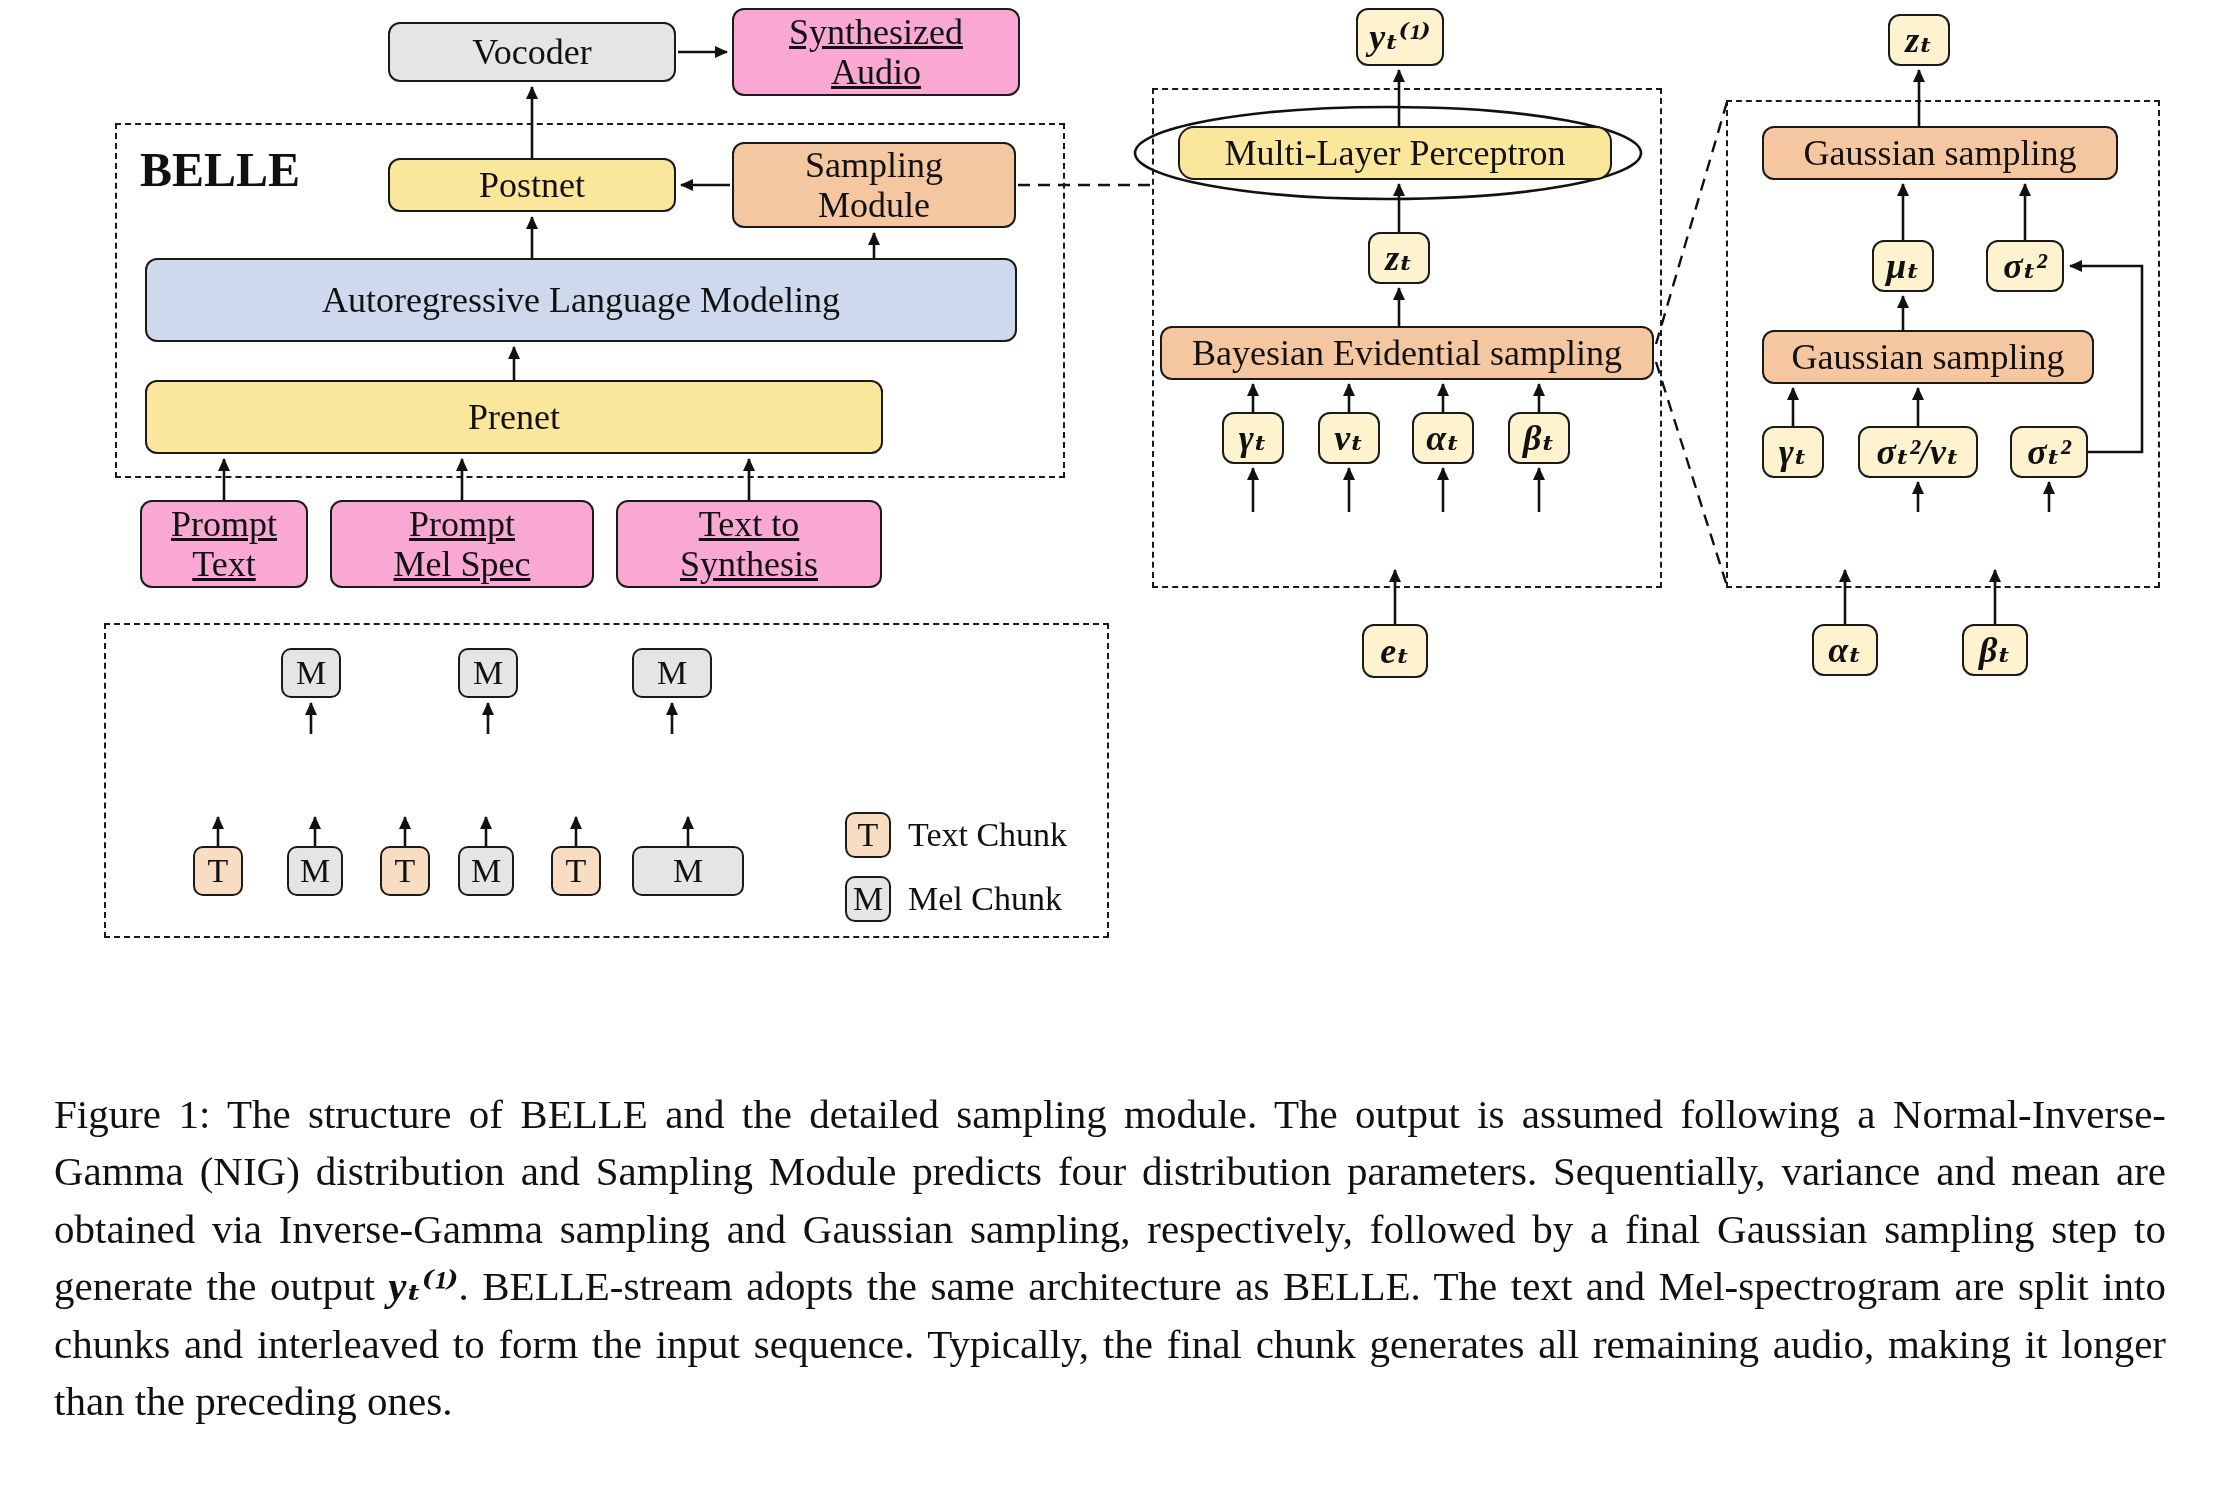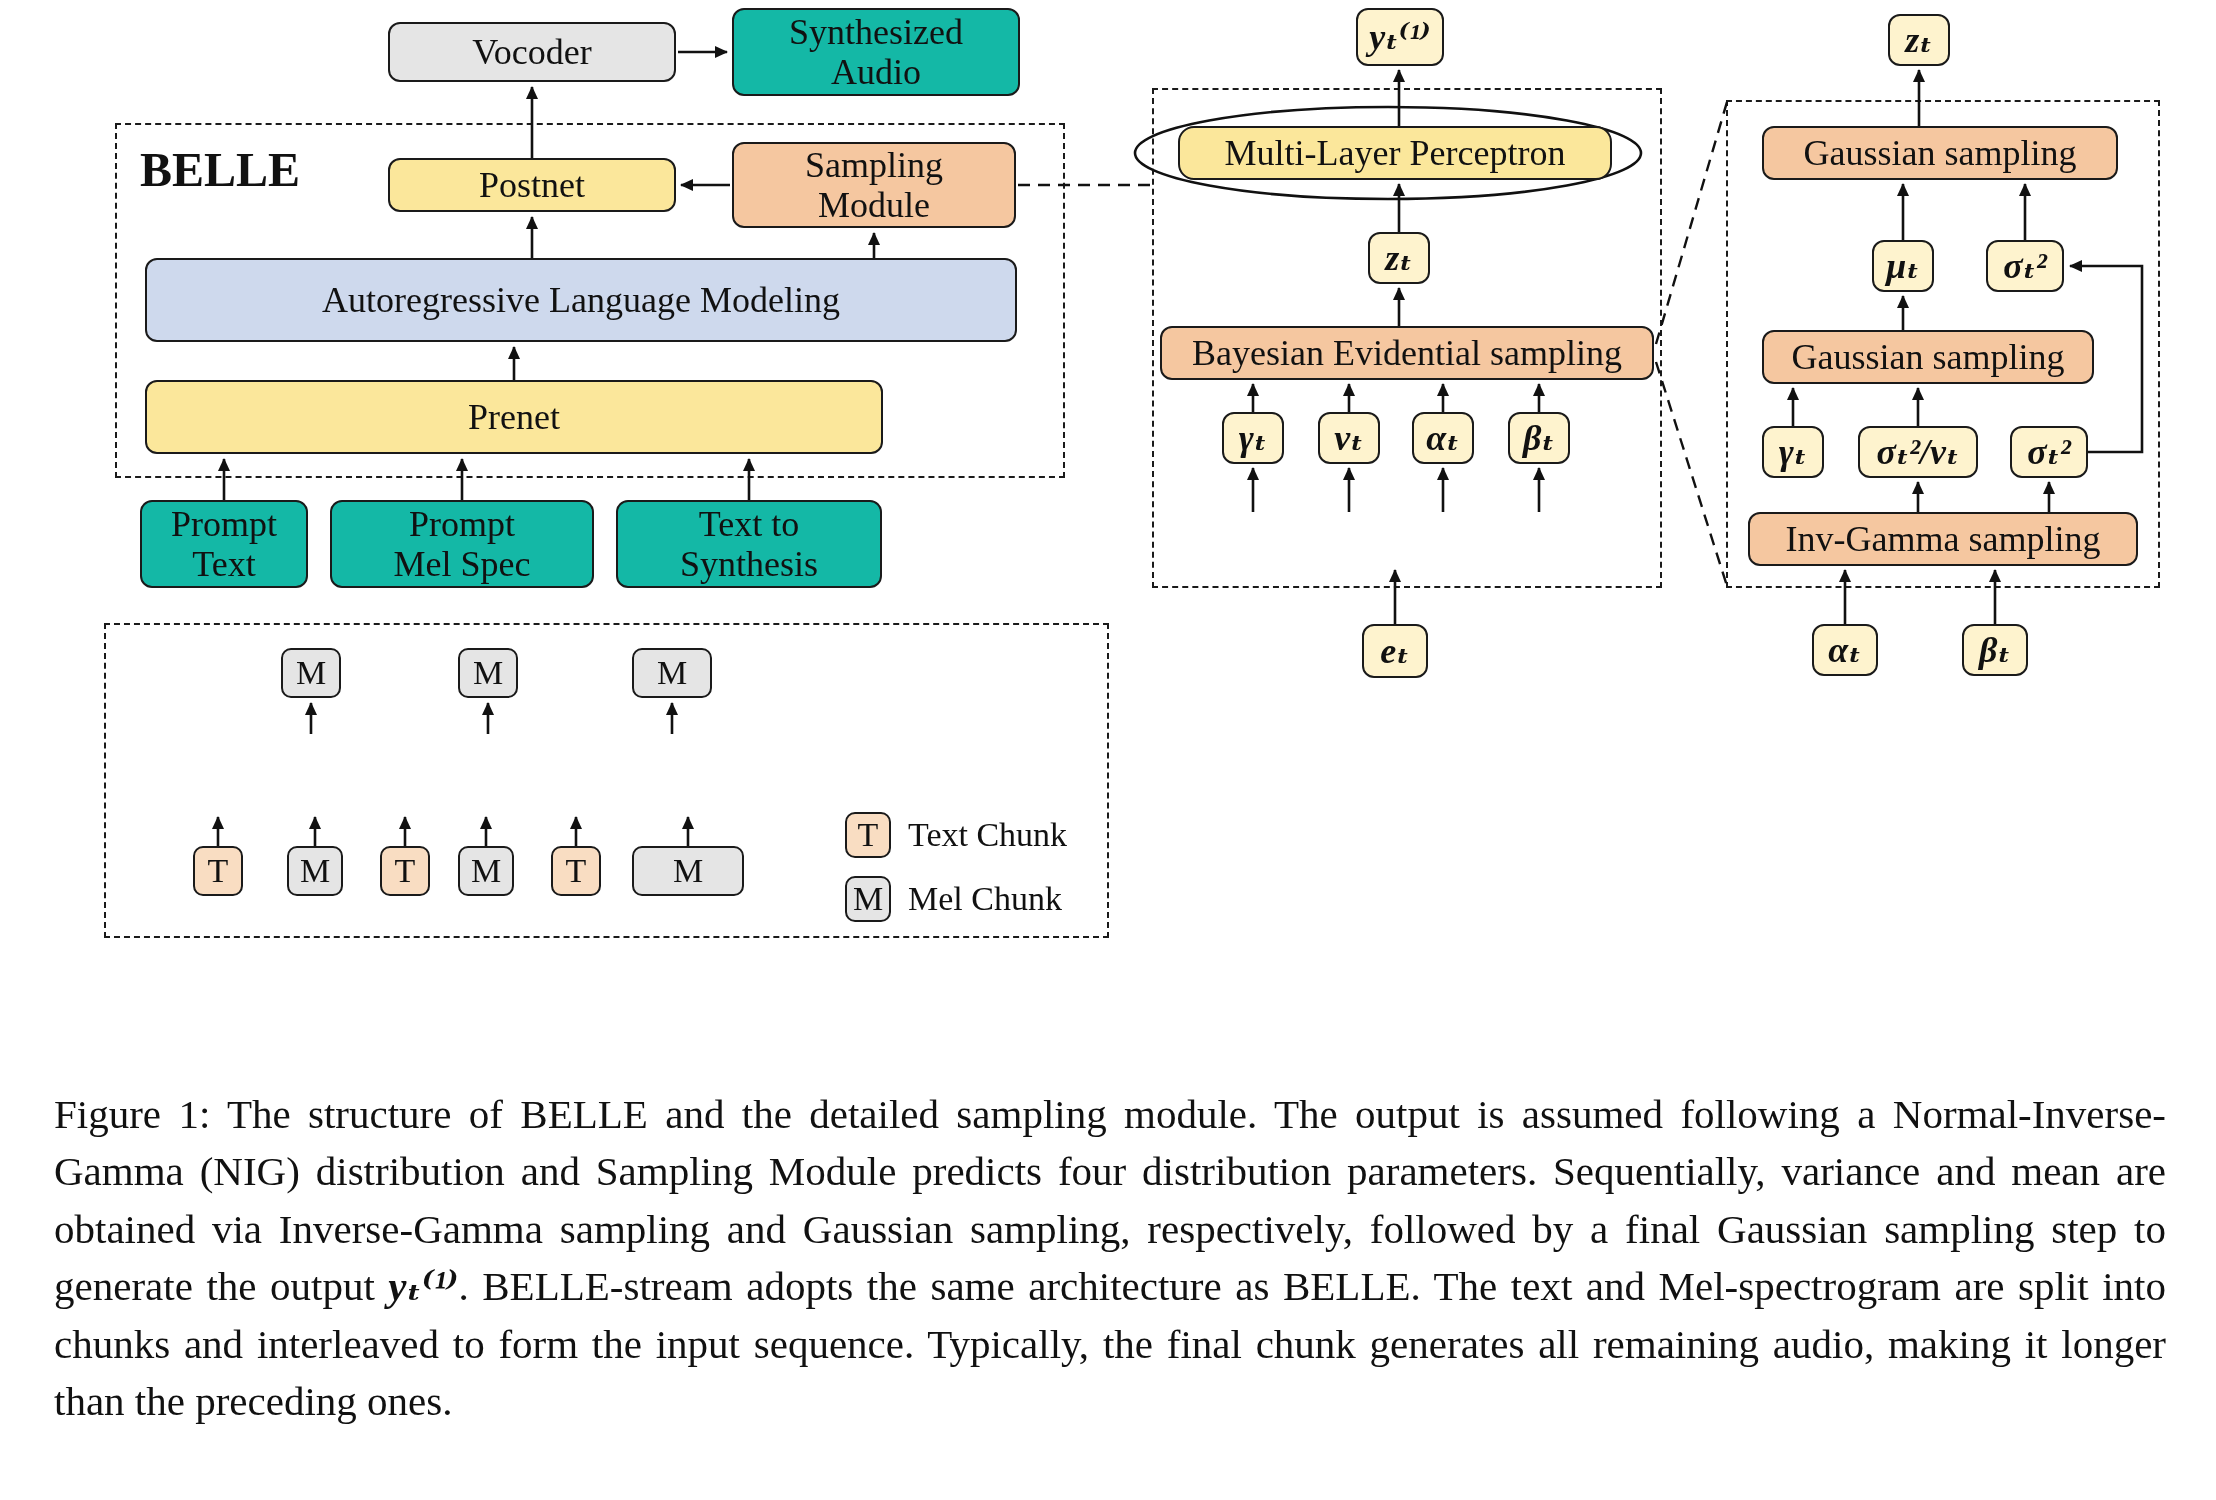--- a/index.html
+++ b/index.html
@@ -9,21 +9,21 @@
   .dashedbox{position:absolute;border:2.5px dashed #1a1a1a;box-sizing:border-box;z-index:0;}
   .box{position:absolute;box-sizing:border-box;border:2.6px solid #1a1a1a;border-radius:12px;
        display:flex;align-items:center;justify-content:center;text-align:center;
        font-size:36px;line-height:1.12;white-space:pre-line;z-index:2;background:#fff;padding:2px 6px;}
   .chunk{border-radius:10px;font-size:34px;padding:0;}
   .math{font-style:italic;font-weight:bold;font-size:36px;}
   .yellow{background:#FBE79B;}
   .cream{background:#FEF3CE;}
   .salmon{background:#F5C7A0;}
   .blue{background:#CED9ED;}
-  .green{background:#14b8a6;}
+  .green{background:#f9a8d4;text-decoration:underline;}
   .gray{background:#E5E5E5;}
   .peach{background:#F9DDC2;}
   .belle-title{position:absolute;left:140px;top:142px;font-size:48px;font-weight:bold;z-index:2;}
   .legend-label{position:absolute;font-size:34px;z-index:2;display:flex;align-items:center;height:46px;}
   .caption{position:absolute;left:54px;top:1086px;width:2112px;margin:0;font-size:41px;line-height:1.4;
            text-align:justify;z-index:2;}
   .caption .mathsym{font-style:italic;font-weight:bold;}
 </style>
 </head>
 <body>
@@ -148,19 +148,18 @@
   <div class="box cream math" style="left:1362px;top:624px;width:66px;height:54px;">eₜ</div>
 
   <div class="box cream math" style="left:1888px;top:14px;width:62px;height:52px;">zₜ</div>
   <div class="box salmon" style="left:1762px;top:126px;width:356px;height:54px;">Gaussian sampling</div>
   <div class="box cream math" style="left:1872px;top:240px;width:62px;height:52px;">μₜ</div>
   <div class="box cream math" style="left:1986px;top:240px;width:78px;height:52px;">σₜ²</div>
   <div class="box salmon" style="left:1762px;top:330px;width:332px;height:54px;">Gaussian sampling</div>
   <div class="box cream math" style="left:1762px;top:426px;width:62px;height:52px;">γₜ</div>
   <div class="box cream math" style="left:1858px;top:426px;width:120px;height:52px;">σₜ²/νₜ</div>
   <div class="box cream math" style="left:2010px;top:426px;width:78px;height:52px;">σₜ²</div>
-  <div class="box salmon" style="left:1748px;top:512px;width:390px;height:54px;">Inv-Gamma sampling</div>
   <div class="box cream math" style="left:1812px;top:624px;width:66px;height:52px;">αₜ</div>
   <div class="box cream math" style="left:1962px;top:624px;width:66px;height:52px;">βₜ</div>
 
   <p class="caption"><span>Figure 1: The structure of BELLE and the detailed sampling module. The output is assumed following a Normal-Inverse-Gamma (NIG) distribution and Sampling Module predicts four distribution parameters. Sequentially, variance and mean are obtained via Inverse-Gamma sampling and Gaussian sampling, respectively, followed by a final Gaussian sampling step to generate the output </span><span class="mathsym">yₜ⁽¹⁾</span><span>. BELLE-stream adopts the same architecture as BELLE. The text and Mel-spectrogram are split into chunks and interleaved to form the input sequence. Typically, the final chunk generates all remaining audio, making it longer than the preceding ones.</span></p>
 
 </div>
 
 </body></html>

